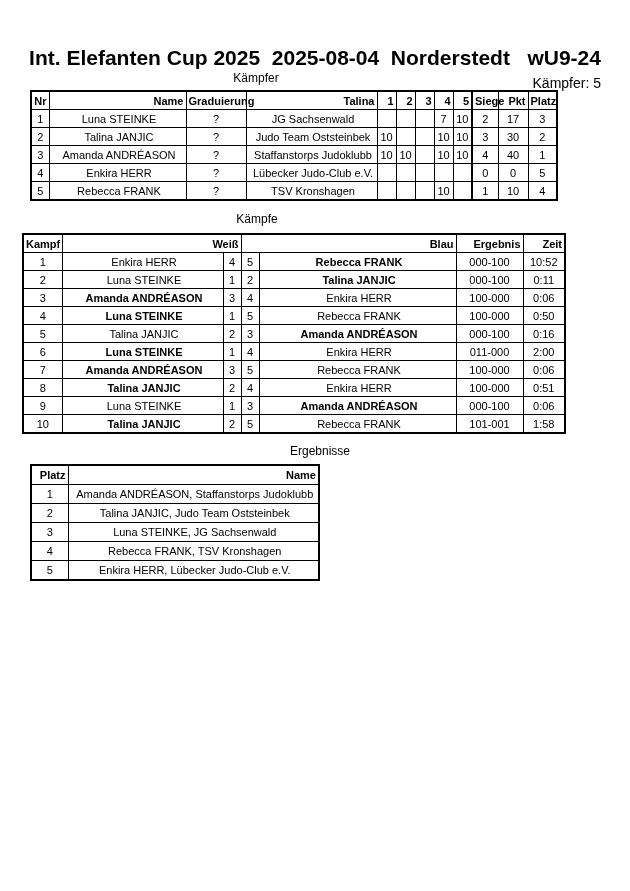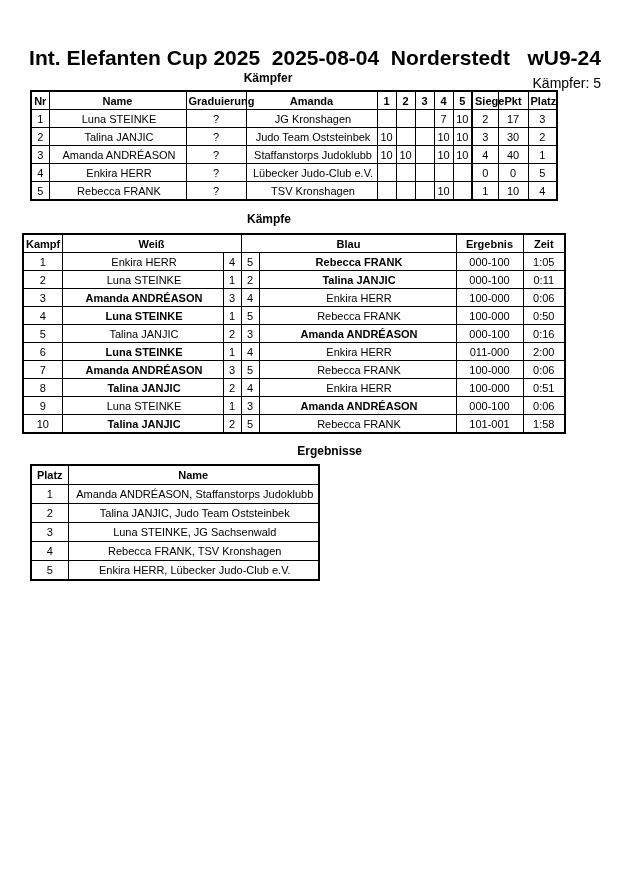--- a/index.html
+++ b/index.html
@@ -13,23 +13,22 @@
   }
   .main-title{
     position:absolute;top:46px;left:0;width:630px;
     text-align:center;
     font-size:21px;font-weight:bold;
     white-space:pre;
     letter-spacing:0px;
   }
   .section-title{
     position:absolute;
-    font-size:12px;font-weight:bold;
+    font-size:12px;font-weight:normal;
     text-align:center;
-    margin-left:12px;
   }
   .sub1{top:71px;left:0;width:512px;}
   .sub2{top:212px;left:0;width:514px;}
   .sub3{top:444px;left:0;width:350px;text-align:right;}
   .fighter-count{
     position:absolute;top:75px;right:29px;
     font-size:14px;
   }
   table{
     position:absolute;
@@ -45,21 +44,21 @@
   th,td{
     border:1px solid #000;
     padding:0 2px;
     height:17px;
     overflow:visible;
     white-space:nowrap;
     font-weight:normal;
     text-align:center;
     line-height:16px;
   }
-  th{font-weight:bold;}
+  th{font-weight:bold;text-align:right;}
   td.l,th.l{text-align:center;padding-left:5px;}
   .thick-left{border-left:2px solid #000;margin-left:16px;}
   .bold{font-weight:bold;}
   #ergebnisse-table th,#ergebnisse-table td{height:18px;}
 </style>
 </head>
 <body>
 
 <div class="page">
 
@@ -81,37 +80,37 @@
         <col style="width:19px">
       <col style="width:26px">
         <col style="width:30px">
         <col style="width:29px">
     </colgroup>
     <thead>
       <tr>
         <th>Nr</th>
         <th>Name</th>
         <th>Graduierung</th>
-        <th>Amanda</th>
+        <th>Talina</th>
         <th>1</th>
         <th>2</th>
         <th>3</th>
         <th>4</th>
         <th>5</th>
         <th class="thick-left">Siege</th>
         <th>Pkt</th>
         <th>Platz</th>
       </tr>
     </thead>
     <tbody id="kaempfer-body">
         <tr>
           <td>1</td>
           <td class="l">Luna STEINKE</td>
           <td>?</td>
-          <td class="l">JG Kronshagen</td>
+          <td class="l">JG Sachsenwald</td>
           <td></td>
           <td></td>
           <td></td>
           <td>7</td>
           <td>10</td>
           <td class="thick-left">2</td>
           <td>17</td>
           <td>3</td>
         </tr>
         <tr>
@@ -195,21 +194,21 @@
       </tr>
     </thead>
     <tbody id="kaempfe-body">
         <tr>
           <td>1</td>
           <td class="l">Enkira HERR</td>
           <td>4</td>
           <td>5</td>
           <td class="l bold">Rebecca FRANK</td>
           <td>000-100</td>
-          <td>1:05</td>
+          <td>10:52</td>
         </tr>
         <tr>
           <td>2</td>
           <td class="l">Luna STEINKE</td>
           <td>1</td>
           <td>2</td>
           <td class="l bold">Talina JANJIC</td>
           <td>000-100</td>
           <td>0:11</td>
         </tr>

